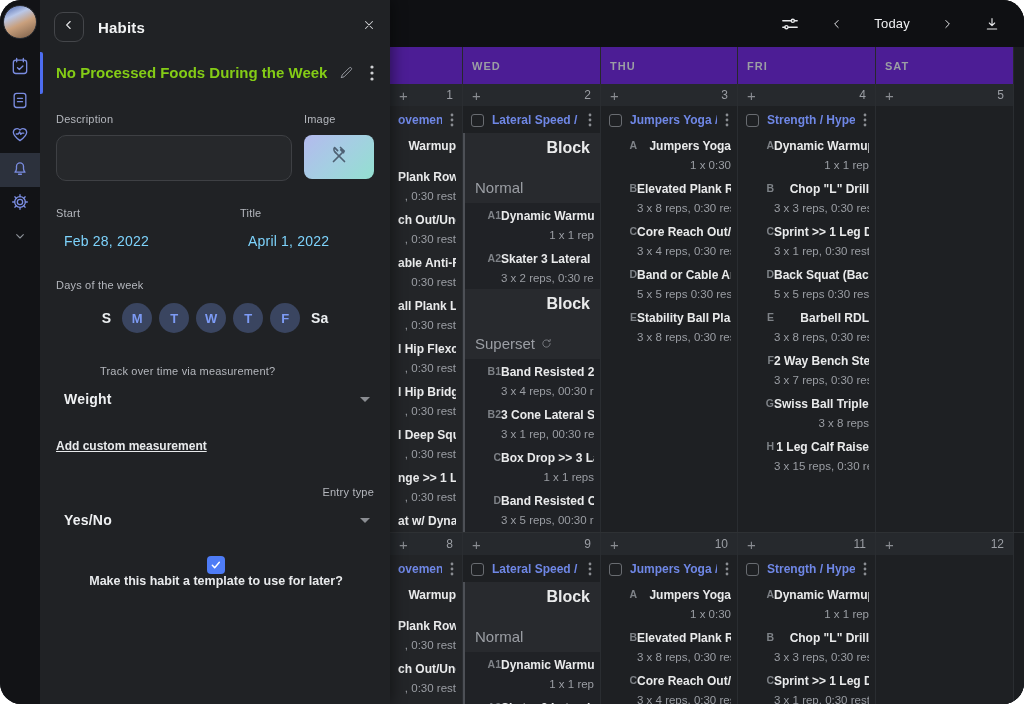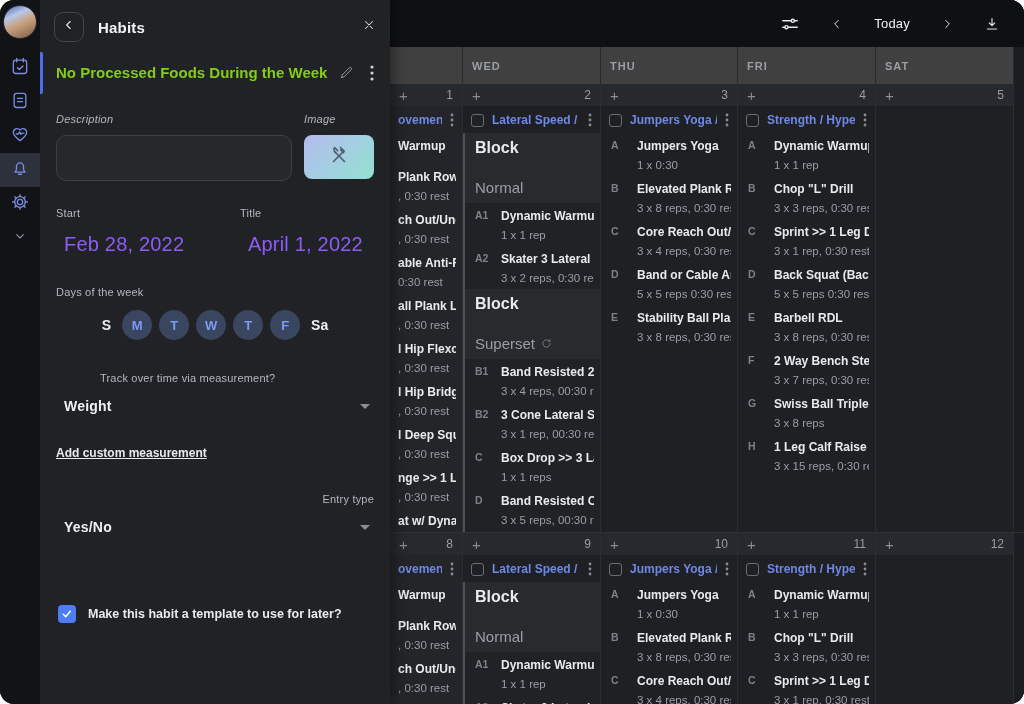--- a/index.html
+++ b/index.html
@@ -1,17 +1,17 @@
 <!DOCTYPE html>
 <html><head>
 <meta charset="utf-8">
 <style>
   html,body{margin:0;padding:0;background:#ffffff;width:1024px;height:704px;overflow:hidden;
     font-family:"Liberation Sans",sans-serif;-webkit-font-smoothing:antialiased;}
-  .window{position:relative;width:1024px;height:704px;border-radius:14px;overflow:hidden;background:#1b1d20;}
+  .window{position:relative;width:1024px;height:704px;border-radius:21px;overflow:hidden;background:#1b1d20;}
 
   
   .sidebar{position:absolute;left:0;top:0;bottom:0;width:40px;background:#121316;z-index:5;}
   .avatar{width:34px;height:34px;border-radius:50%;margin:5px 0 0 3px;
     background:linear-gradient(155deg,#7f94c9 15%,#b9c7e8 30%,#c9a07d 55%,#8a6b52 90%);
     border:1px solid #2a2d33;box-sizing:border-box;}
   .nav{margin-top:12px;display:flex;flex-direction:column;align-items:center;}
   .nav-item{width:40px;height:34px;display:flex;align-items:center;justify-content:center;}
   .nav-item.selected{background:#2c313c;}
   .nav-item svg{stroke:#7a8ce0;fill:none;stroke-width:1.6;stroke-linecap:round;stroke-linejoin:round;}
@@ -28,53 +28,53 @@
   .close-btn{margin-left:auto;display:flex;align-items:center;}
   .close-btn svg{stroke:#cfd1d4;stroke-width:1.8;stroke-linecap:round;}
   .accent-bar{position:absolute;left:0;top:52px;width:3px;height:42px;background:#4d6df0;border-radius:0 2px 2px 0;}
   .habit-title-row{display:flex;align-items:center;gap:12px;padding:16px 16px 0;}
   .habit-title{font-size:15px;font-weight:bold;color:#84cc16;}
   .pencil{display:flex;} .pencil svg{stroke:#9a9da3;fill:none;stroke-width:1.5;stroke-linecap:round;stroke-linejoin:round;}
   .kebab-p{margin-left:auto;display:flex;}
   .kebab-p svg circle{fill:#cfd1d4;}
   .form{padding:0 16px;}
   .f-label{font-size:11px;color:#b4b7bd;letter-spacing:.2px;}
-  .desc-row{display:flex;gap:12px;margin-top:28px;font-style:italic;}
+  .desc-row{display:flex;gap:12px;margin-top:28px;}
   .desc-col{flex:1;} .img-col{width:70px;}
   .desc-box{margin-top:8px;height:44px;background:#26282b;border:1px solid #3e4044;border-radius:10px;}
   .img-tile{margin-top:8px;height:44px;border-radius:8px;display:flex;align-items:center;justify-content:center;
     background:linear-gradient(135deg,#b4baee 0%,#a4cfe2 50%,#93e0d0 100%);}
   .img-tile svg{stroke:#4e6173;fill:none;stroke-width:1.7;stroke-linecap:round;stroke-linejoin:round;}
   .dates-row{display:grid;grid-template-columns:184px 1fr;margin-top:26px;}
-  .date-val{font-size:20px;color:#8b5cf6;margin-top:14px;padding-left:8px;letter-spacing:.2px;}
+  .date-val{font-size:14px;color:#7dd3fc;margin-top:14px;padding-left:8px;letter-spacing:.2px;}
   .days-label{margin-top:30px;display:block;}
   .days-row{margin-top:12px;display:flex;align-items:center;justify-content:center;gap:7px;}
   .day-chip{width:30px;height:30px;border-radius:50%;background:#3a4560;color:#7d9bf5;font-size:13px;
     font-weight:bold;display:flex;align-items:center;justify-content:center;}
   .day-chip.plain{background:transparent;color:#eceff1;width:auto;font-size:14px;padding:0 4px;}
   .meas-label{margin-top:32px;display:block;margin-left:44px;}
   .select-row{margin-top:14px;display:flex;align-items:center;padding-left:8px;}
   .select-val{font-size:14px;color:#eef0f2;font-weight:bold;letter-spacing:.2px;}
   .select-arrow{margin-left:auto;width:0;height:0;border-left:5px solid transparent;border-right:5px solid transparent;
     border-top:5px solid #8a8d92;margin-right:4px;}
   .link{display:inline-block;margin-top:32px;font-size:12px;color:#e8eaec;text-decoration:underline;font-weight:bold;}
   .entry-label{margin-top:32px;display:block;text-align:right;}
-  .check-row{margin-top:70px;display:flex;align-items:center;gap:12px;padding-left:2px;}
+  .check-row{margin-top:28px;display:flex;align-items:center;gap:0;padding-left:2px;flex-direction:column;}
   .checkbox{width:18px;height:18px;border-radius:4px;background:#4e7cf6;display:flex;align-items:center;justify-content:center;}
   .checkbox svg{stroke:#ffffff;fill:none;stroke-width:2.2;stroke-linecap:round;stroke-linejoin:round;}
   .check-label{font-size:12.5px;color:#e8eaec;font-weight:bold;}
 
   
-  .calendar{position:absolute;left:390px;top:0;right:0;bottom:0;background:#1b1d20;}
+  .calendar{position:absolute;left:390px;top:0;right:0;bottom:0;background:#1b1d20;text-align:right;}
   .cal-toolbar{height:47px;background:#0f1013;display:flex;align-items:center;justify-content:flex-end;
     gap:30px;padding-right:24px;}
   .cal-toolbar svg{stroke:#e7e8ea;fill:none;stroke-width:1.7;stroke-linecap:round;stroke-linejoin:round;}
   .today-label{font-size:13px;color:#f0f1f3;letter-spacing:.2px;}
   .tb-icon{display:flex;align-items:center;}
-  .dow-row{height:37px;background:#404040;display:grid;grid-template-columns:73px 138px 137px 138px 138px 1fr;}
+  .dow-row{height:37px;background:#4c1d95;display:grid;grid-template-columns:73px 138px 137px 138px 138px 1fr;}
   .dow-cell{display:flex;align-items:center;padding-left:9px;border-right:1px solid #26282c;}
   .dow-label{font-size:11px;color:#9b9ea4;letter-spacing:1px;font-weight:bold;}
   .grid{position:absolute;top:84px;left:0;right:0;bottom:0;display:flex;flex-direction:column;overflow:hidden;}
   .week{display:grid;grid-template-columns:73px 138px 137px 138px 138px 1fr;}
   .week.w1{height:448px;flex:none;}
   .week.w2{flex:1;min-height:0;border-top:1px solid #2e3134;overflow:hidden;}
   .cell{border-right:1px solid #2a2d31;display:flex;flex-direction:column;overflow:hidden;background:#1e2023;}
   .cell-head{height:22px;flex:none;background:#26292d;display:flex;align-items:center;justify-content:space-between;
     padding:0 9px;}
   .plus{font-size:15px;color:#8a8d92;line-height:1;}

